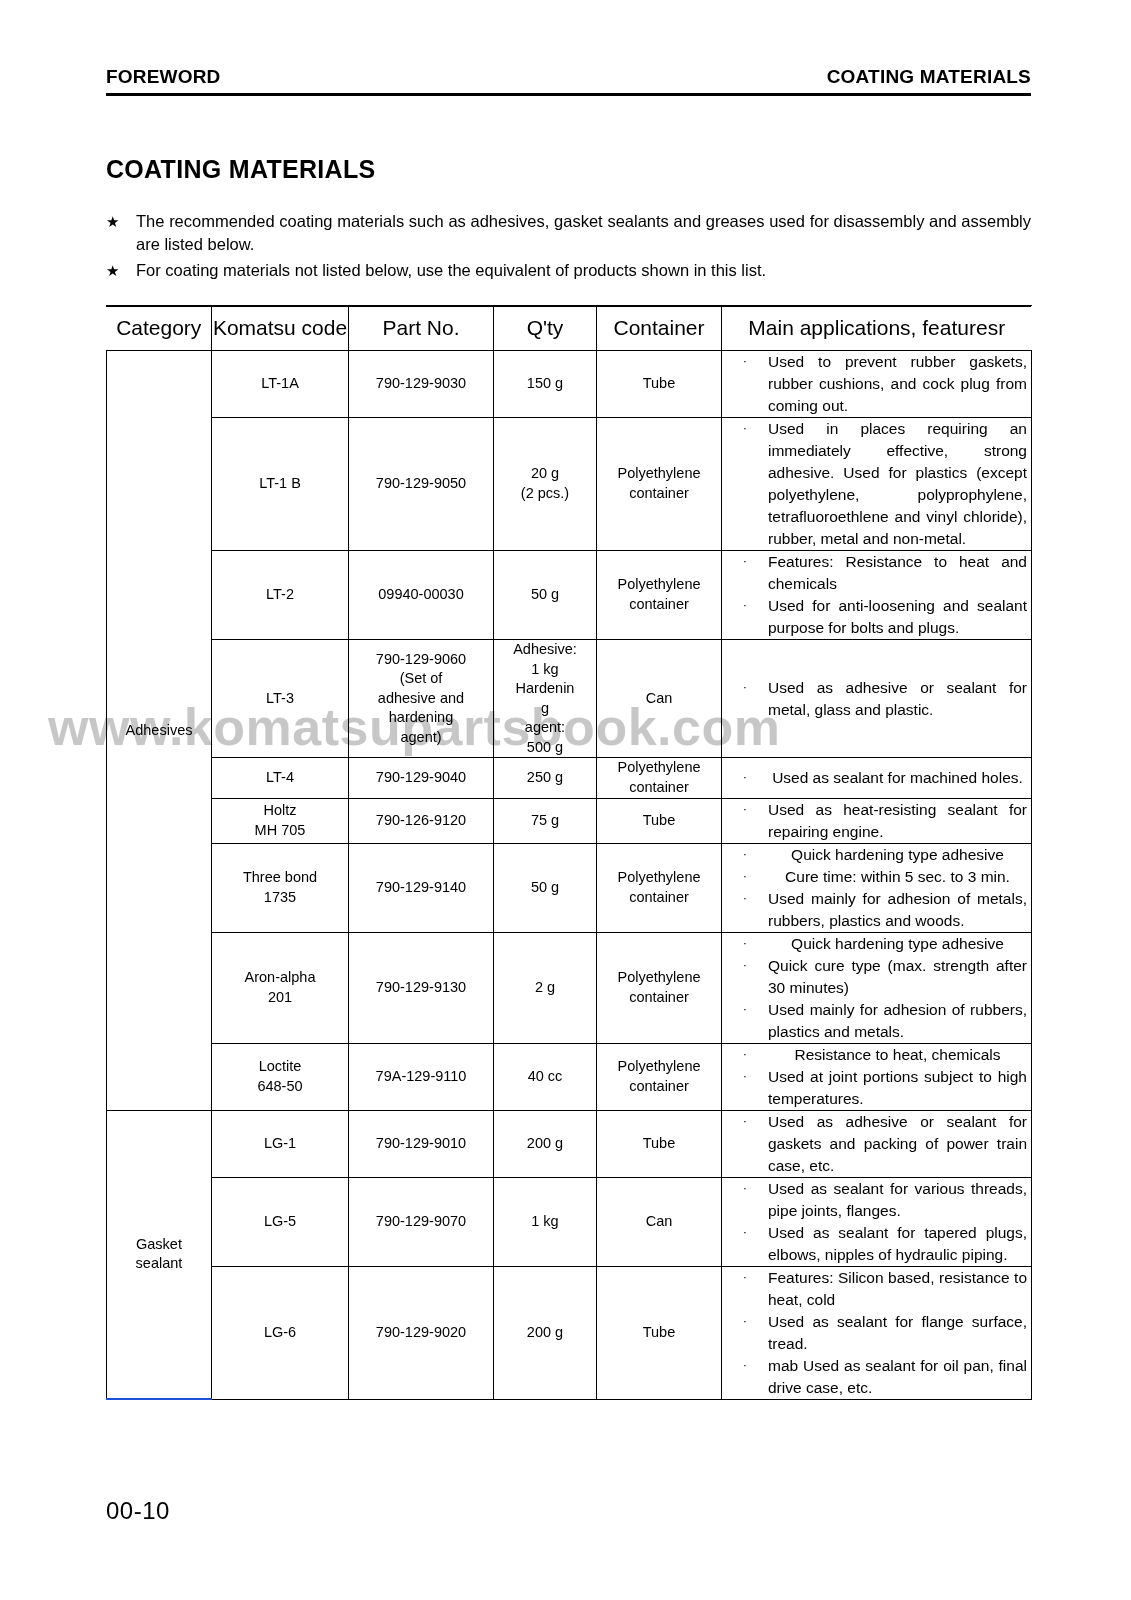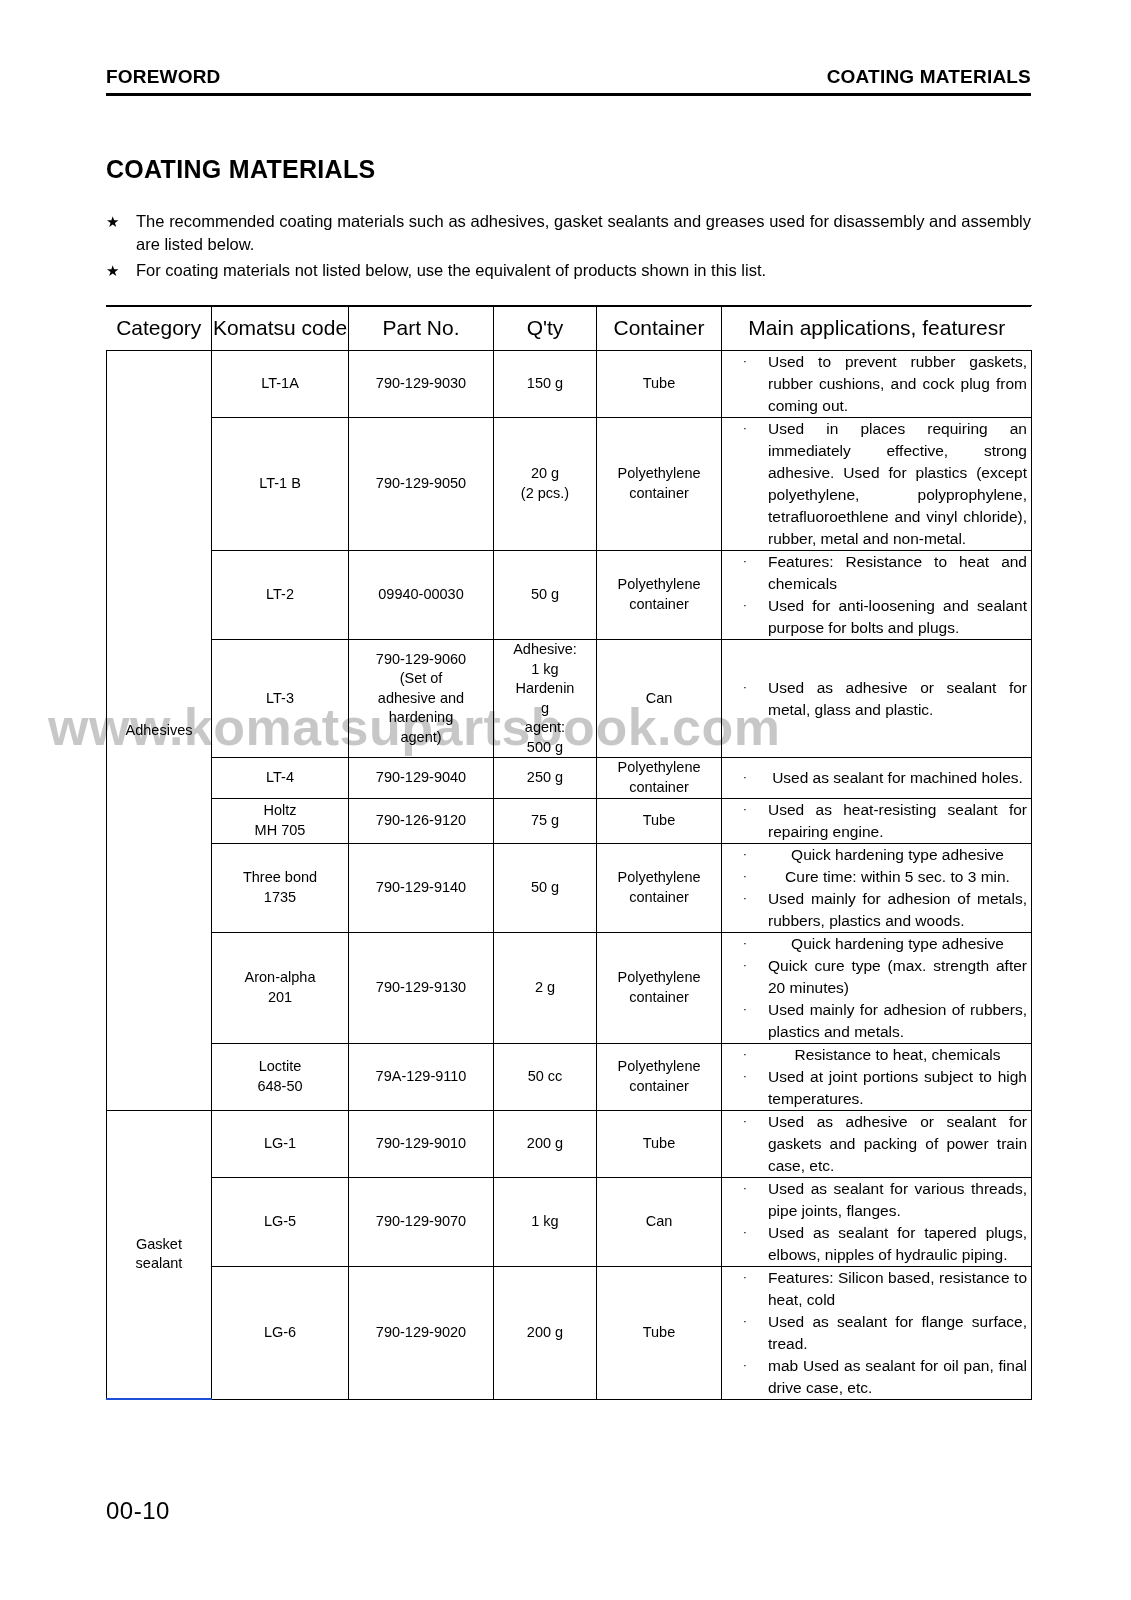--- a/index.html
+++ b/index.html
@@ -354,33 +354,33 @@
             <td class="qty">2 g</td>
             <td class="cont">Polyethylene<br>container</td>
             <td class="app">
               <ul class="apps">
                 <li>
                   <span class="dot">·</span>
                   <span class="txt nojust">Quick hardening type adhesive</span>
                 </li>
                 <li>
                   <span class="dot">·</span>
-                  <span class="txt">Quick cure type (max. strength after 20 minutes)</span>
+                  <span class="txt">Quick cure type (max. strength after 30 minutes)</span>
                 </li>
                 <li>
                   <span class="dot">·</span>
                   <span class="txt">Used mainly for adhesion of rubbers, plastics and metals.</span>
                 </li>
               </ul>
             </td>
           </tr>
           <tr>
             <td class="code">Loctite<br>648-50</td>
             <td class="part">79A-129-9110</td>
-            <td class="qty">50 cc</td>
+            <td class="qty">40 cc</td>
             <td class="cont">Polyethylene<br>container</td>
             <td class="app">
               <ul class="apps">
                 <li>
                   <span class="dot">·</span>
                   <span class="txt nojust">Resistance to heat, chemicals</span>
                 </li>
                 <li>
                   <span class="dot">·</span>
                   <span class="txt">Used at joint portions subject to high temperatures.</span>

